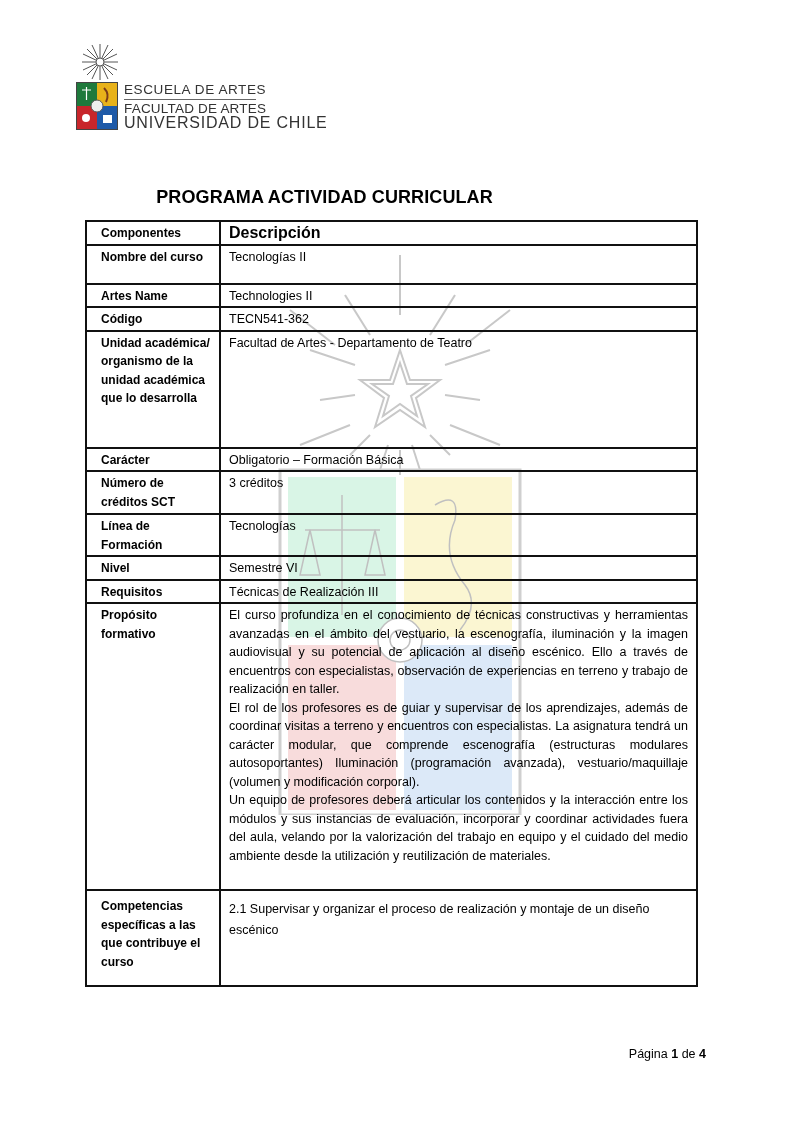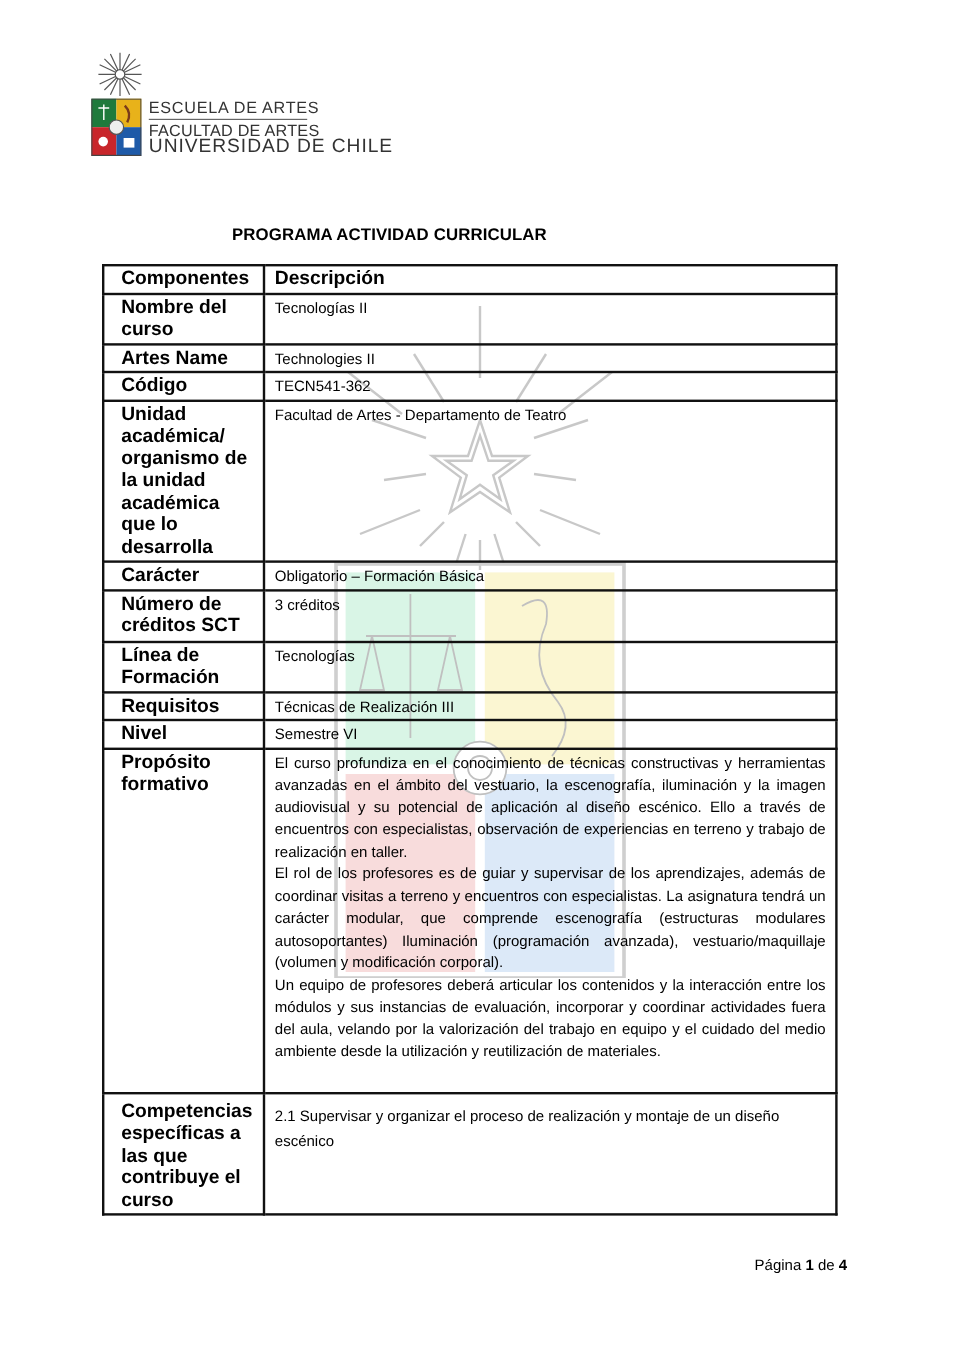--- a/index.html
+++ b/index.html
@@ -14,28 +14,28 @@
   .logo-text { position: absolute; left: 52px; top: 40px; width: 150px; }
   .logo-line1 { font-size: 13.5px; letter-spacing: 0.6px; color: #333; line-height: 16px; white-space: nowrap; }
   .logo-rule { height: 1px; background: #666; margin: 1px 0 1px 0; width: 132px; }
   .logo-line2 { font-size: 13.5px; letter-spacing: 0.2px; color: #333; line-height: 15px; white-space: nowrap; }
   .logo-line3 { font-size: 16px; letter-spacing: 0.8px; color: #333; line-height: 14px; white-space: nowrap; }
 
   
   .watermark { position: absolute; left: 260px; top: 255px; width: 280px; height: 560px; z-index: 0; pointer-events: none; }
 
   .title { position: absolute; left: 0; width: 649px; top: 187px; text-align: center;
-           font-weight: bold; font-size: 14px; letter-spacing: 0.1px; }
+           font-weight: bold; font-size: 18px; letter-spacing: 0.1px; }
 
   
   .tbl { position: absolute; left: 85px; top: 220px; width: 613px; z-index: 1;
          border-collapse: collapse; table-layout: fixed; font-size: 12.5px; }
   .tbl td { border: 2px solid #111; vertical-align: top; padding: 2px 6px 1px 14px;
             line-height: 18.5px; }
-  .tbl td.label { width: 112px; font-weight: bold; font-size: 16px; padding-left: 14px; }
+  .tbl td.label { width: 112px; font-weight: bold; font-size: 12px; padding-left: 14px; }
   .tbl td.value { padding-left: 8px; }
   .tbl td.value.just { text-align: justify; padding-right: 8px; }
   .para { margin: 0; text-indent: 0; }
 
   .footer { position: absolute; right: 94px; top: 1047px; font-size: 12.5px; }
   .footer b { font-weight: bold; }
 </style>
 </head>
 <body>
 
@@ -142,26 +142,26 @@
     </tr>
     <tr style="height:43px">
       <td class="label">Número de créditos SCT</td>
       <td class="value">3 créditos</td>
     </tr>
     <tr style="height:39px">
       <td class="label">Línea de Formación</td>
       <td class="value">Tecnologías</td>
     </tr>
     <tr style="height:19px">
+      <td class="label">Nivel</td>
+      <td class="value">Semestre VI</td>
+    </tr>
+    <tr style="height:19px">
       <td class="label">Requisitos</td>
       <td class="value">Técnicas de Realización III</td>
-    </tr>
-    <tr style="height:19px">
-      <td class="label">Nivel</td>
-      <td class="value">Semestre VI</td>
     </tr>
     <tr style="height:287px">
       <td class="label">Propósito formativo</td>
       <td class="value just">
         <p class="para">El curso profundiza en el conocimiento de técnicas constructivas y herramientas avanzadas en el ámbito del vestuario, la escenografía, iluminación y la imagen audiovisual y su potencial de aplicación al diseño escénico. Ello a través de encuentros con especialistas, observación de experiencias en terreno y trabajo de realización en taller.</p>
         <p class="para">El rol de los profesores es de guiar y supervisar de los aprendizajes, además de coordinar visitas a terreno y encuentros con especialistas. La asignatura tendrá un carácter modular, que comprende escenografía (estructuras modulares autosoportantes) Iluminación (programación avanzada), vestuario/maquillaje (volumen y modificación corporal).</p>
         <p class="para">Un equipo de profesores deberá articular los contenidos y la interacción entre los módulos y sus instancias de evaluación, incorporar y coordinar actividades fuera del aula, velando por la valorización del trabajo en equipo y el cuidado del medio ambiente desde la utilización y reutilización de materiales.</p>
       </td>
     </tr>
     <tr style="height:96px">

